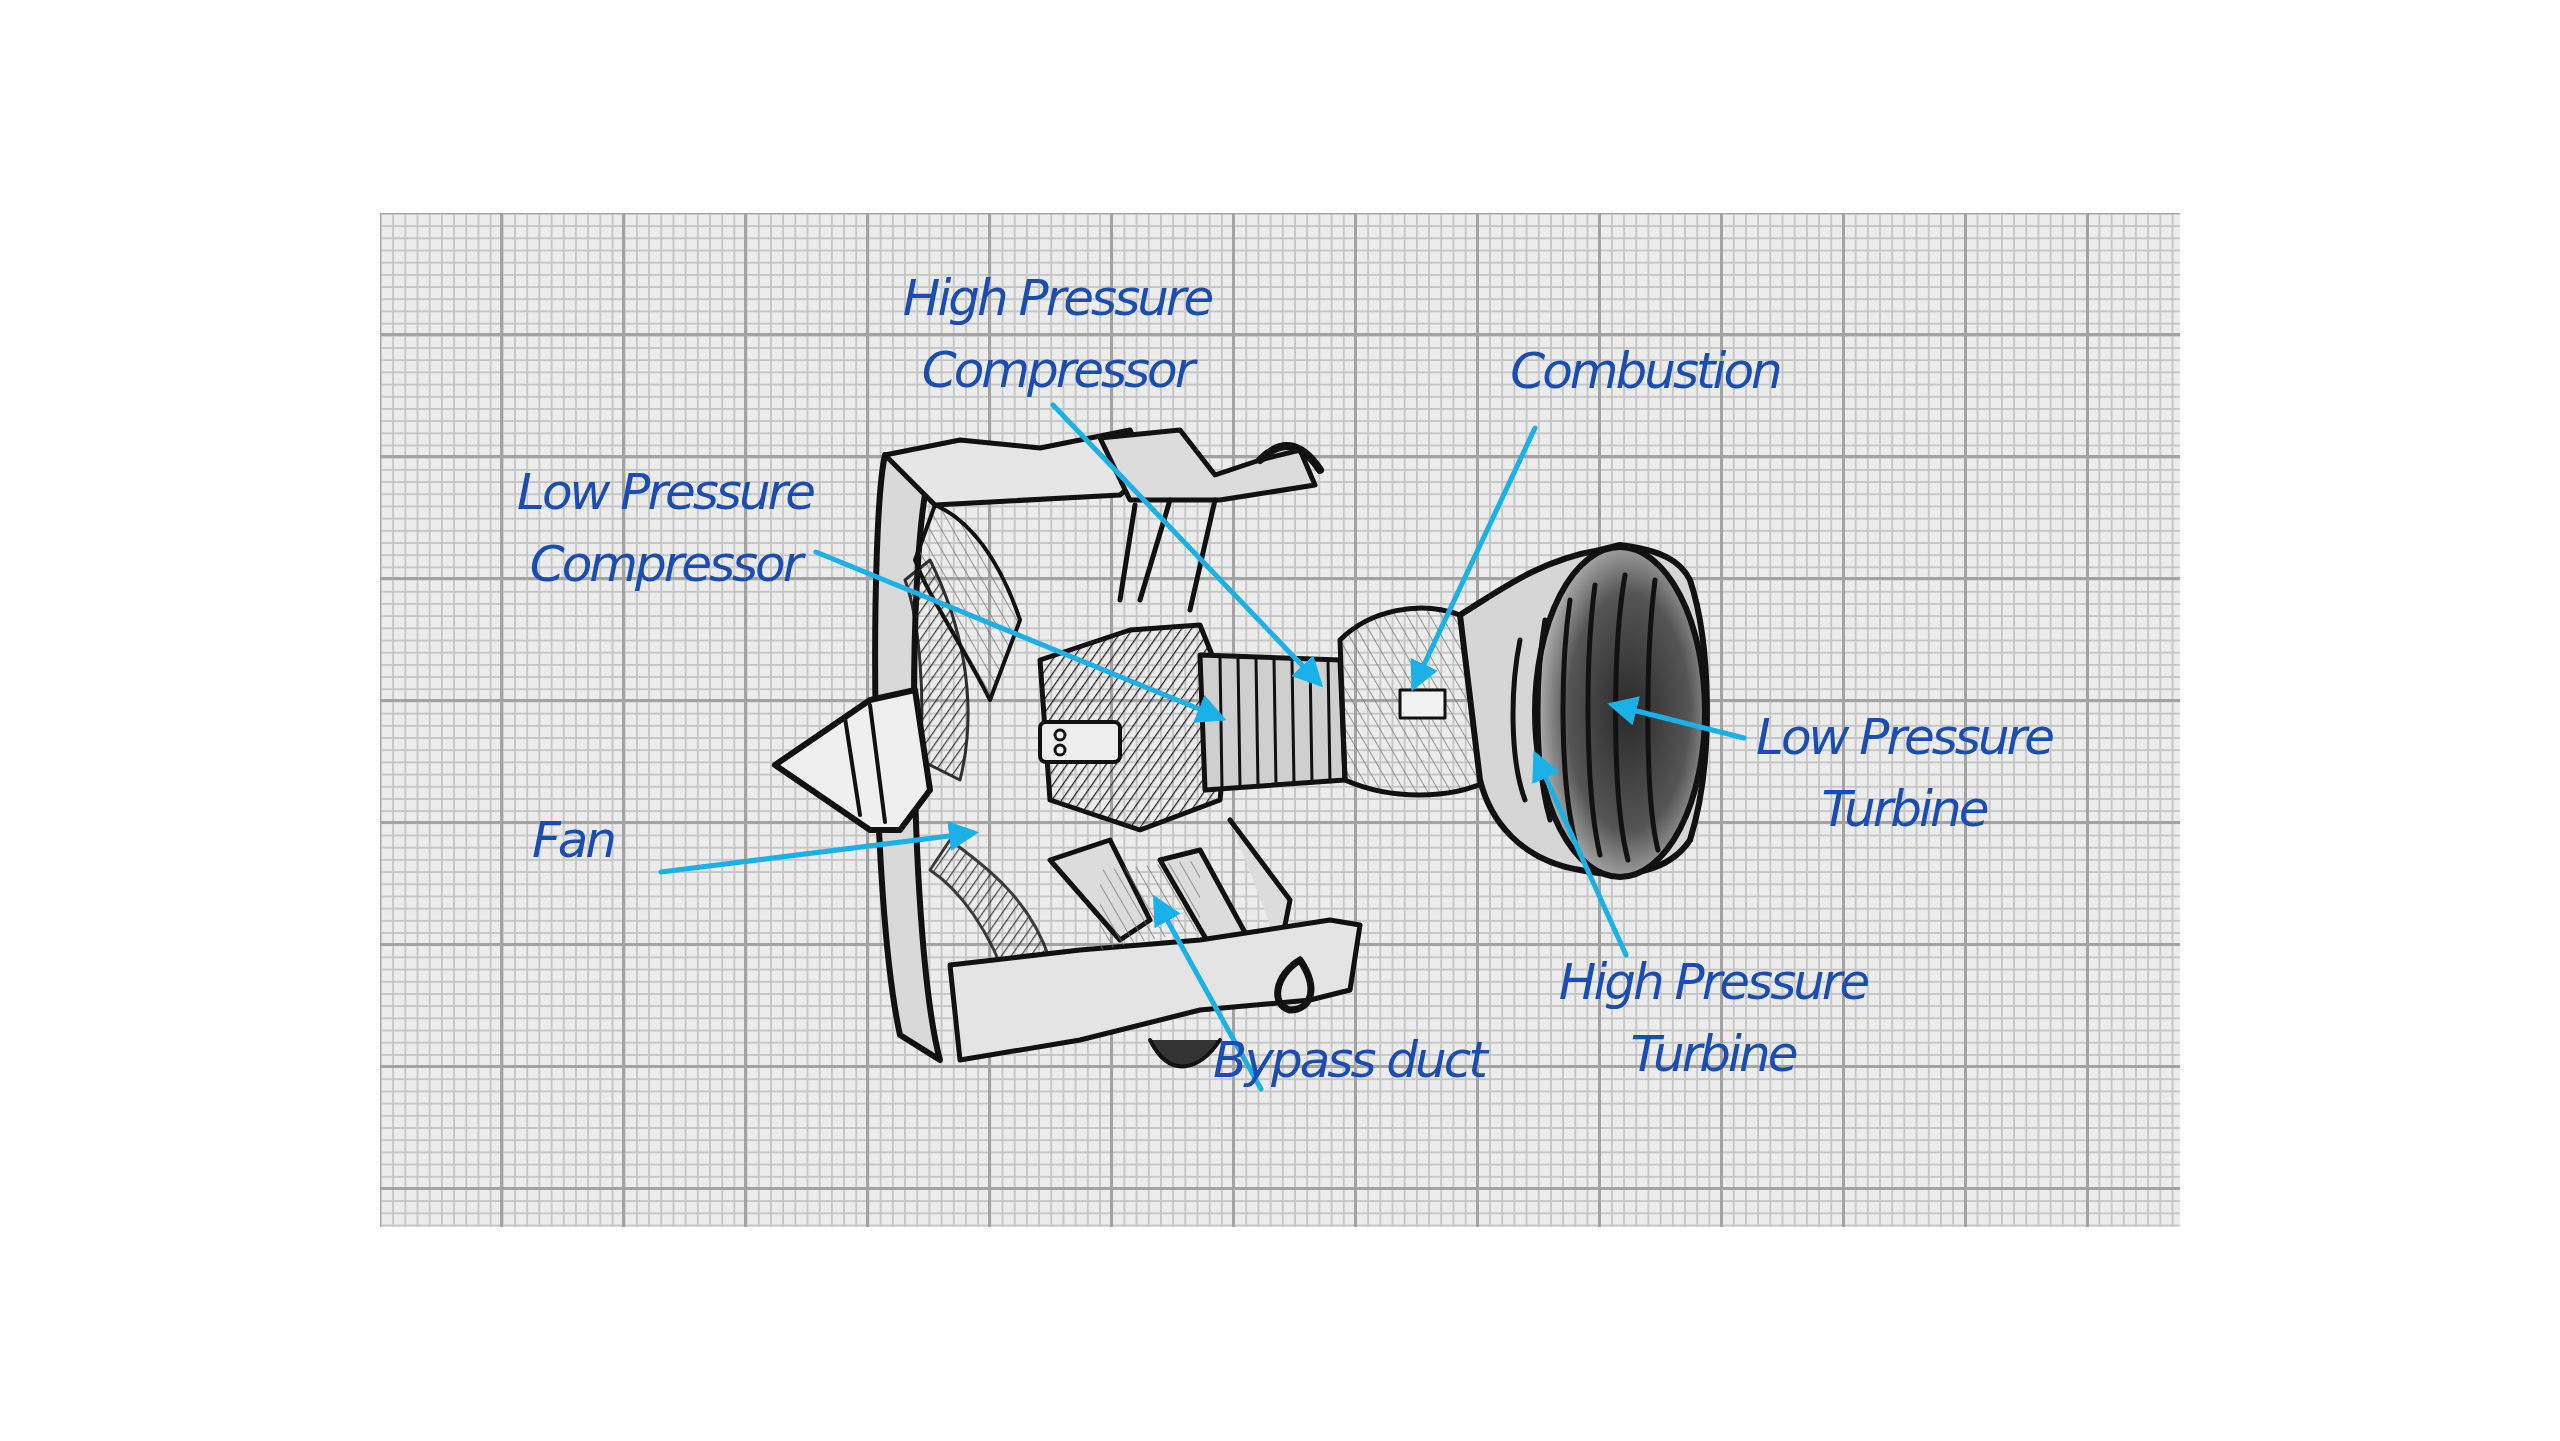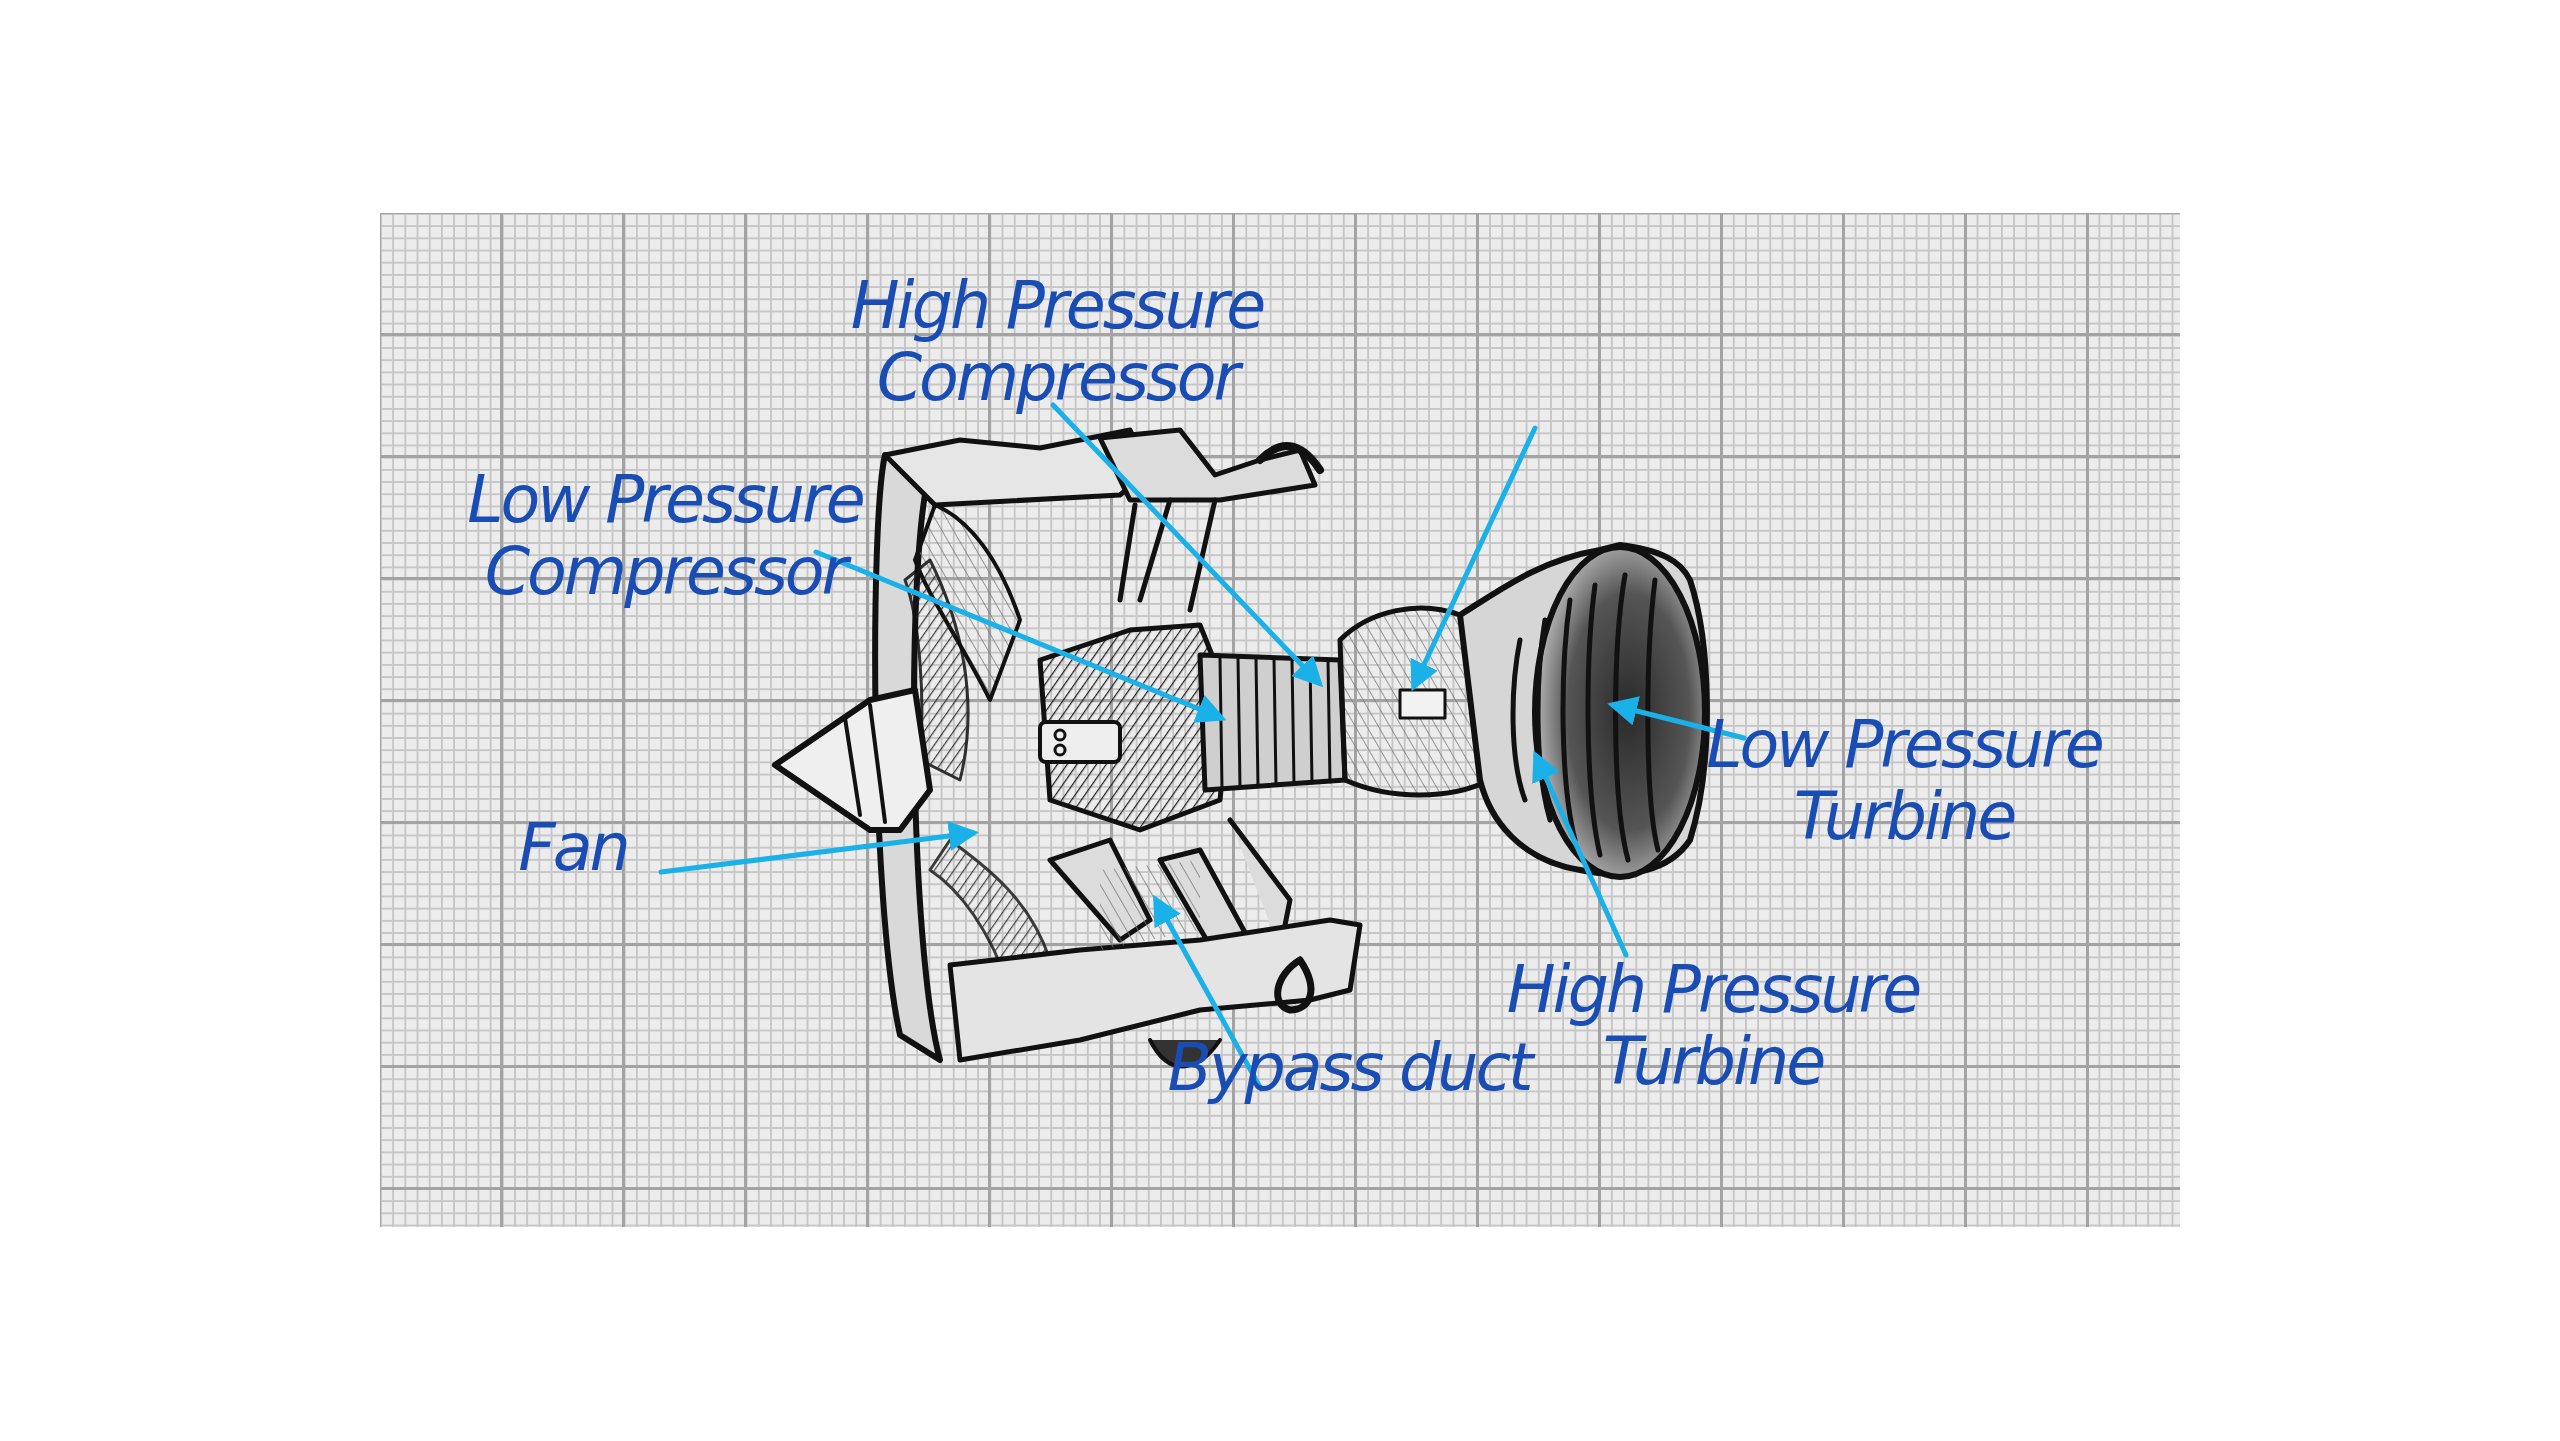--- a/index.html
+++ b/index.html
@@ -16,24 +16,23 @@
       linear-gradient(to bottom, #a3a3a3 0 3px, transparent 3px),
       linear-gradient(to right, #c6c6c6 0 1.5px, transparent 1.5px),
       linear-gradient(to bottom, #c6c6c6 0 1.5px, transparent 1.5px);
     background-size: 122px 122px, 122px 122px, 12.2px 12.2px, 12.2px 12.2px;
     background-position: -2px -2px, -2px -2px, 0 0, 0 0;
   }
   #art { position: absolute; left: 0; top: 0; width: 2560px; height: 1441px; }
   .label {
     position: absolute; transform: translateX(-50%);
     font-family: "DejaVu Sans", sans-serif; font-style: italic;
-    font-size: 65px; line-height: 72px; letter-spacing: -3px;
+    font-size: 50px; line-height: 72px; letter-spacing: -3px;
     color: #1a4db3; text-align: center; white-space: nowrap;
     transform-origin: center;
-    margin-top: 8px;
   }
   .label span { display: block; }
 </style>
 </head>
 <body>
 
 <div id="panel"></div>
 
 <svg id="art" viewBox="0 0 2560 1441">
   <defs>
@@ -122,20 +121,21 @@
     <line x1="1626" y1="955" x2="1536" y2="756" marker-end="url(#arrowhead)"></line>
     <line x1="1261" y1="1089" x2="1156" y2="900" marker-end="url(#arrowhead)"></line>
   </g>
 </svg>
 
 <div class="label" style="left:1057px; top:262px;">
   <span>High Pressure</span>
   <span>Compressor</span>
 </div>
 <div class="label" style="left:1645px; top:335px;">
+  <span>Combustion</span>
 </div>
 <div class="label" style="left:665px; top:456px;">
   <span>Low Pressure</span>
   <span>Compressor</span>
 </div>
 <div class="label" style="left:1904px; top:701px;">
   <span>Low Pressure</span>
   <span>Turbine</span>
 </div>
 <div class="label" style="left:573px; top:804px;font-style:italic;">

